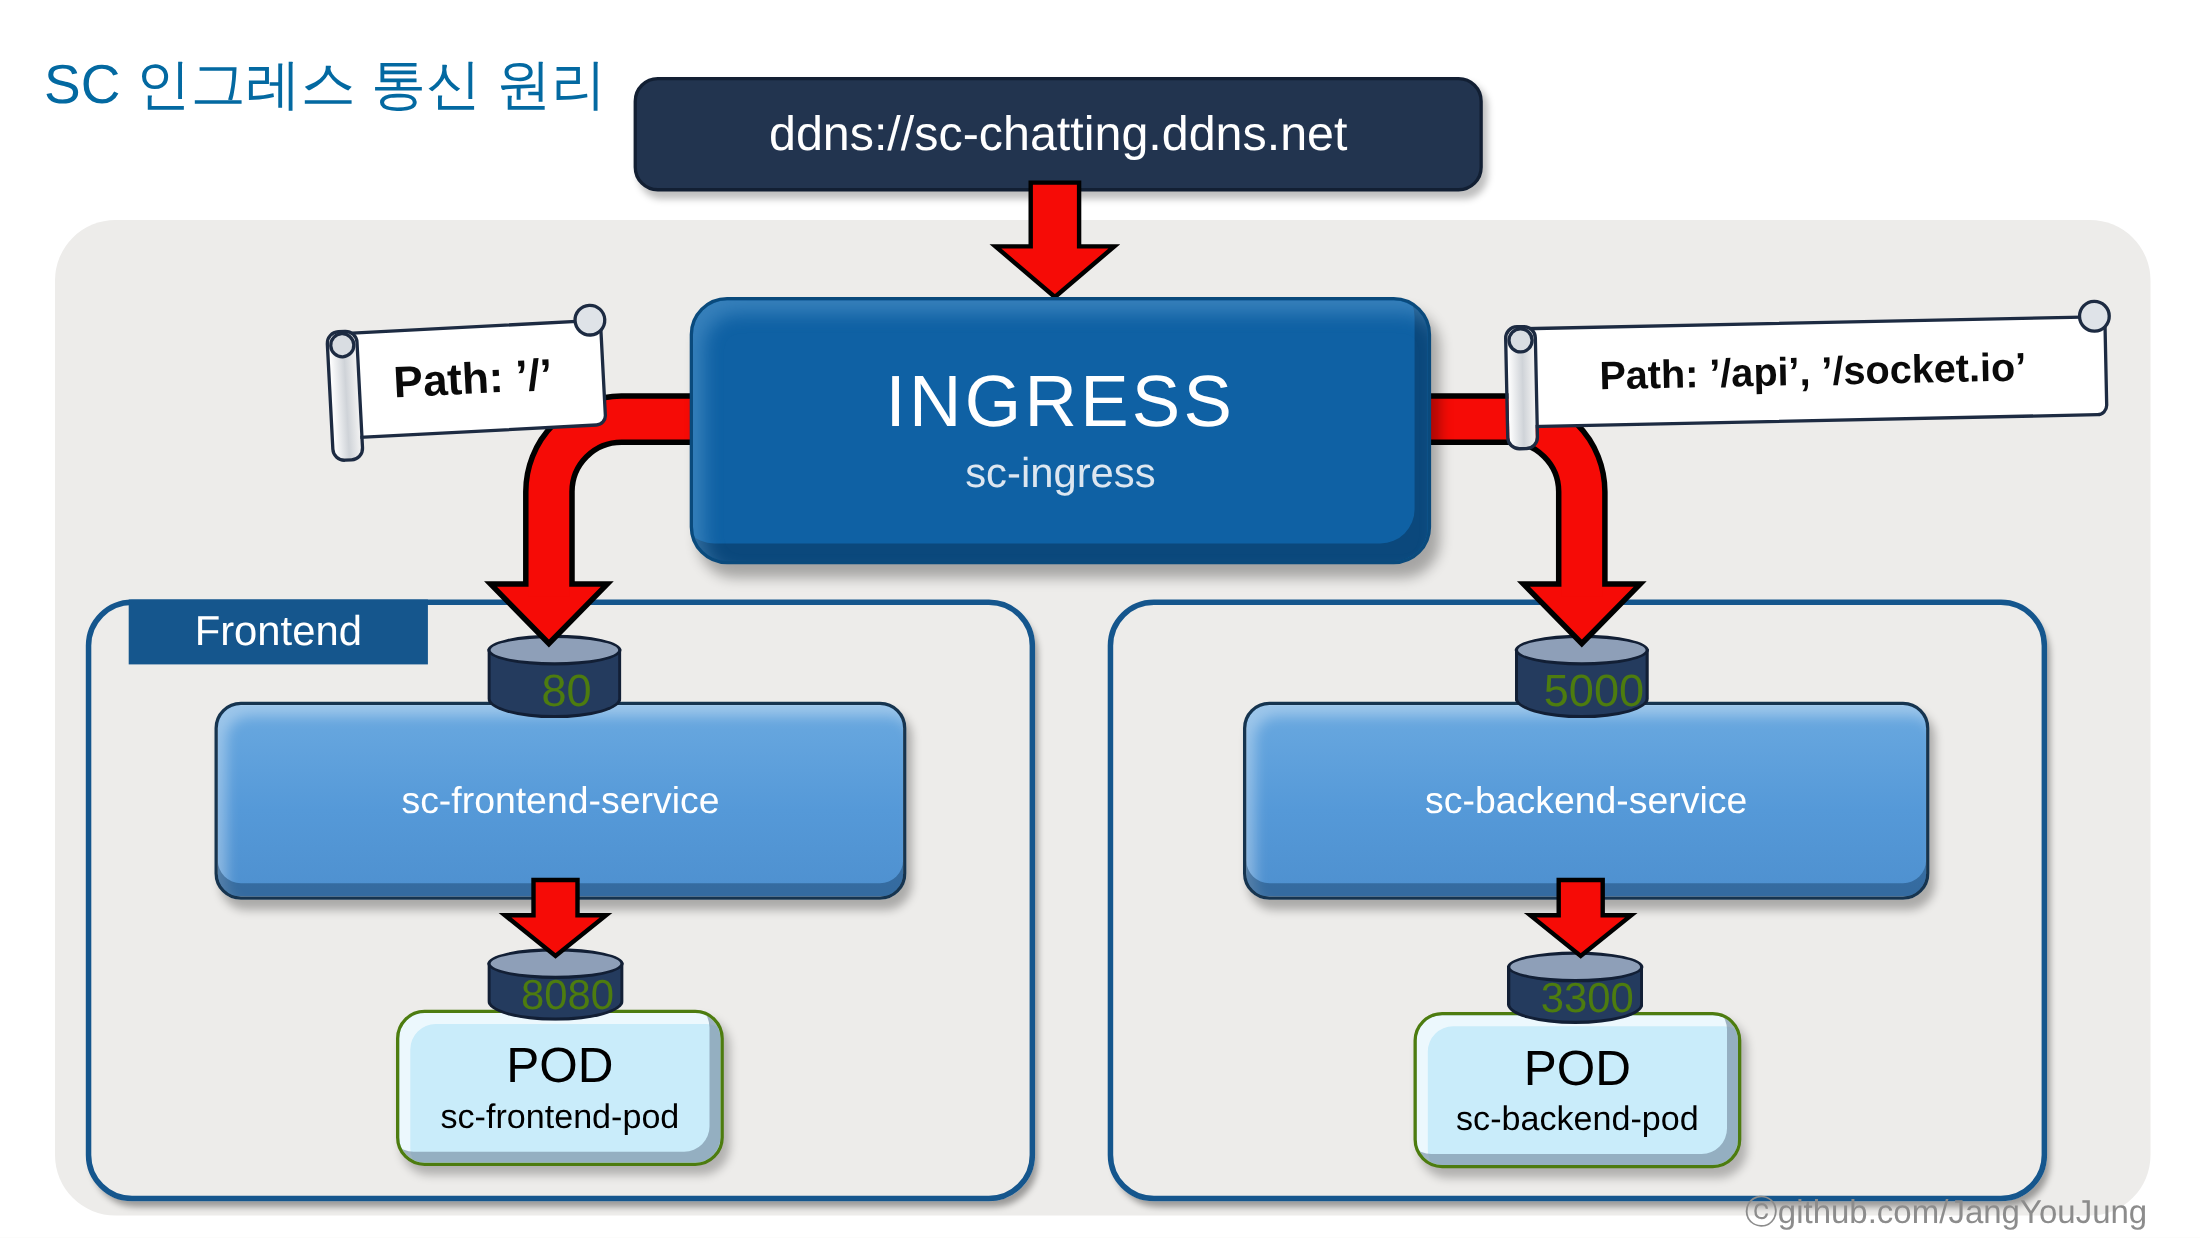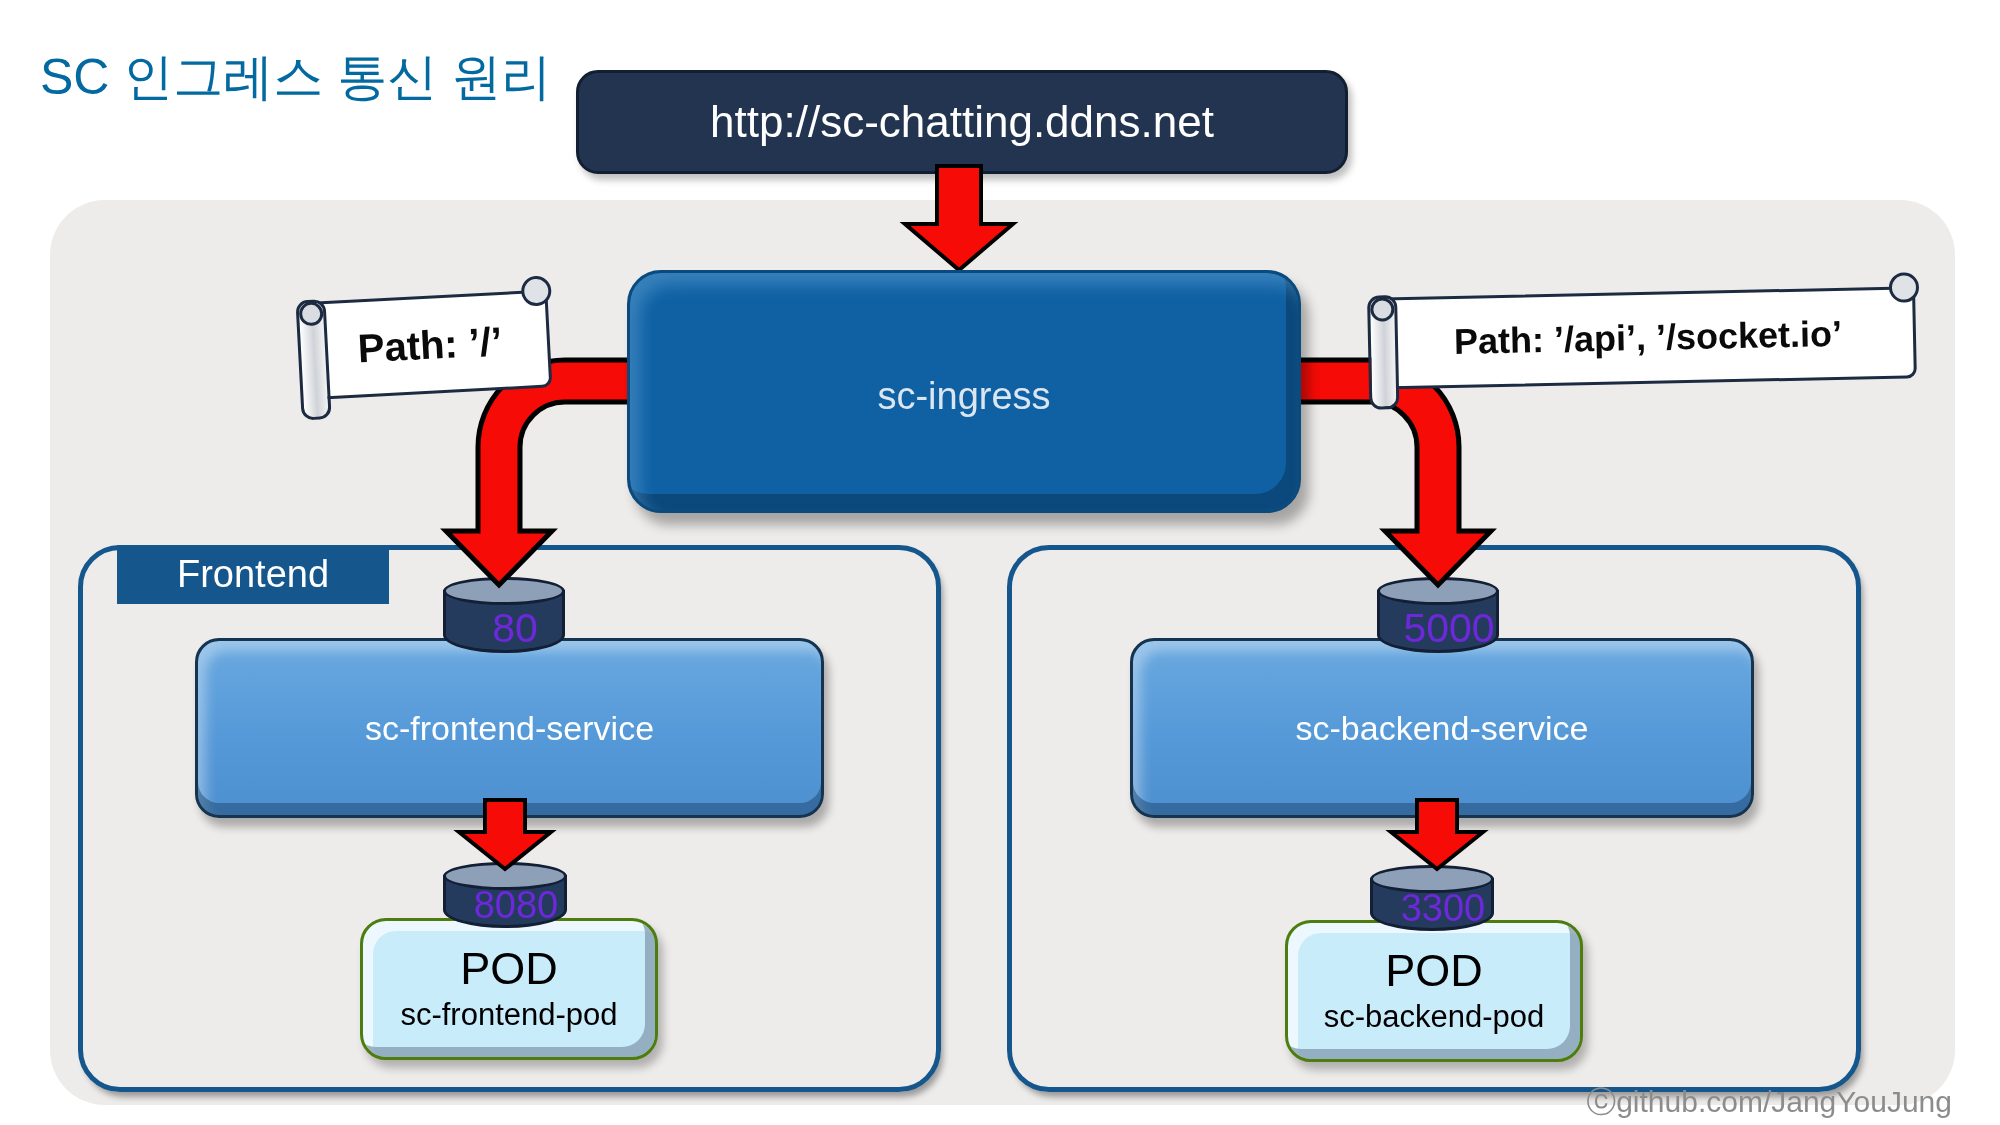--- a/index.html
+++ b/index.html
@@ -88,21 +88,21 @@
     background:#243B5E; border:3px solid #121F35; border-top:none;
     border-radius:0 0 50% 50% / 0 0 18px 18px;
   }
   .cyl-top {
     position:absolute; left:0; right:0; top:0; height:28px;
     background:#8E9FB8; border:3px solid #121F35; border-radius:50%;
     box-sizing:border-box;
   }
   .cyl-label {
     position:absolute; left:0; right:0; text-align:center;
-    color:#6d28d9; font-weight:300;padding-left:22px;
+    color:#4d7c0f; font-weight:300;padding-left:22px;
   }
   .cyl-svcport { width:122px; height:76px; }
   .cyl-podport { width:124px; height:66px; }
   .cyl-svcport .cyl-label { top:28px; font-size:41px; }
   .cyl-podport .cyl-label { top:22px; font-size:38px; }
   .cyl-80   { left:443px;  top:577px; }
   .cyl-5000 { left:1377px; top:577px; }
   .cyl-8080 { left:443px;  top:862px; }
   .cyl-3300 { left:1370px; top:865px; }
 
@@ -141,21 +141,21 @@
 </head>
 <body>
 
 <div class="stage">
 
   <div class="abs page-title">SC 인그레스 통신 원리</div>
 
   <div class="abs canvas-panel"></div>
 
   <div class="abs url-box">
-    <span>http://sc-chatting.ddns.net</span>
+    <span>ddns://sc-chatting.ddns.net</span>
   </div>
 
   <div class="abs group-box group-frontend"></div>
   <div class="abs group-box group-backend"></div>
   <div class="abs group-label label-frontend">
     <span>Frontend</span>
   </div>
 
   <div class="abs service-box service-frontend">
     <span>sc-frontend-service</span>
@@ -215,20 +215,21 @@
     <g>
       <polygon points="485,800 525,800 525,832 551,832 505,869 459,832 485,832" fill="#F60B06" stroke="#000000" stroke-width="4"></polygon>
     </g>
 
     <g>
       <polygon points="1417,800 1457,800 1457,832 1483,832 1437,869 1391,832 1417,832" fill="#F60B06" stroke="#000000" stroke-width="4"></polygon>
     </g>
   </svg>
 
   <div class="abs ingress-box">
+    <div class="ingress-title">INGRESS</div>
     <div class="ingress-sub">sc-ingress</div>
   </div>
 
   <div class="banner banner-left">
     <div class="b-body">
       <span>Path: ’/’</span>
     </div>
     <div class="b-roll"></div>
     <div class="b-rollknob"></div>
     <div class="b-curl"></div>

